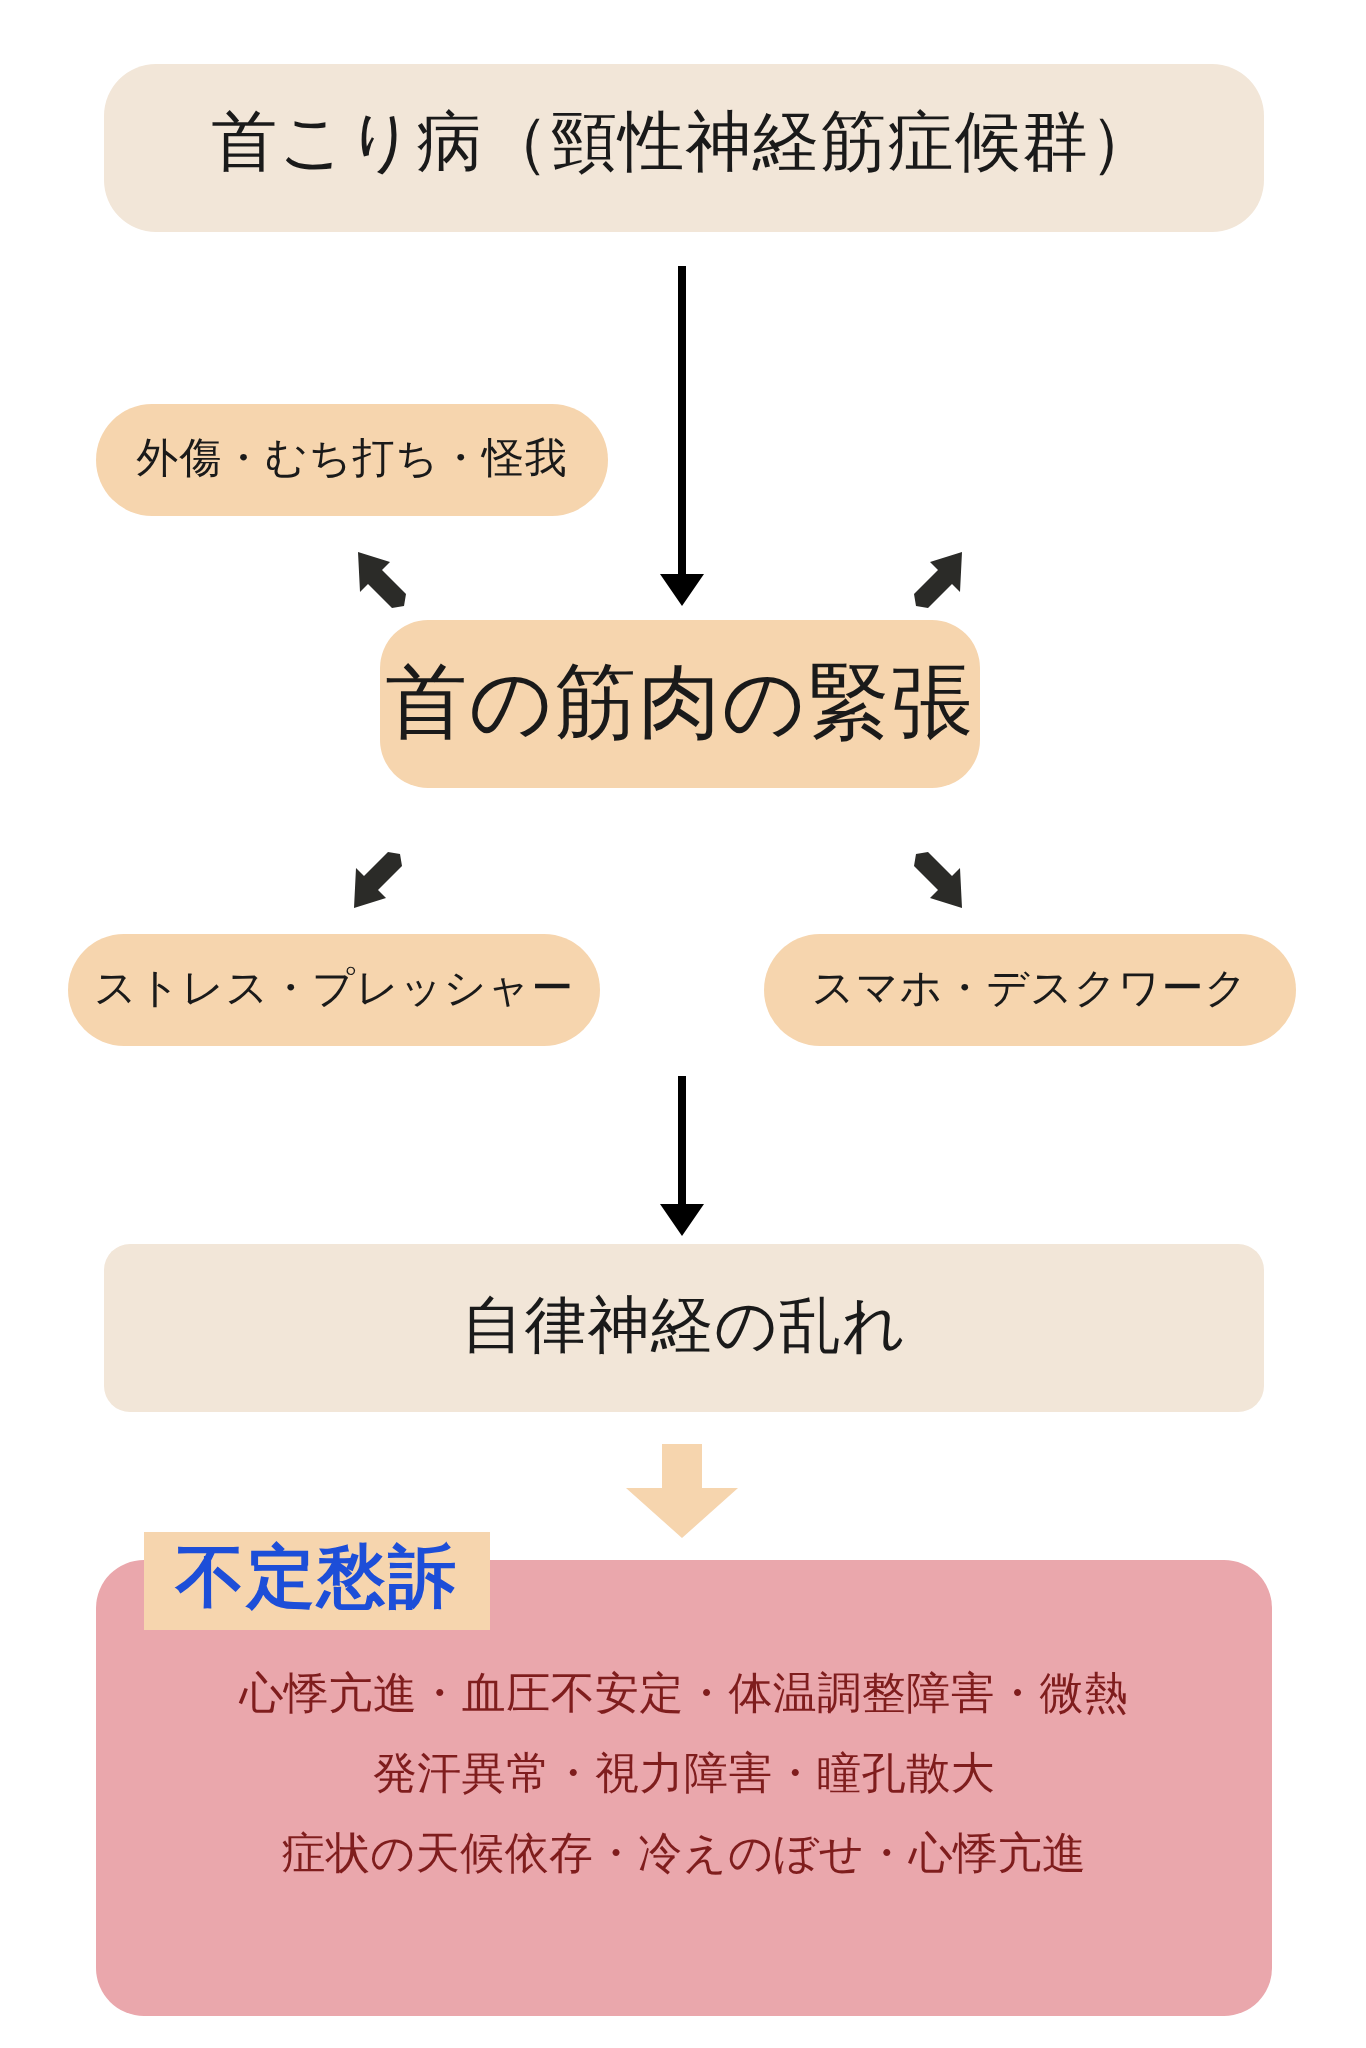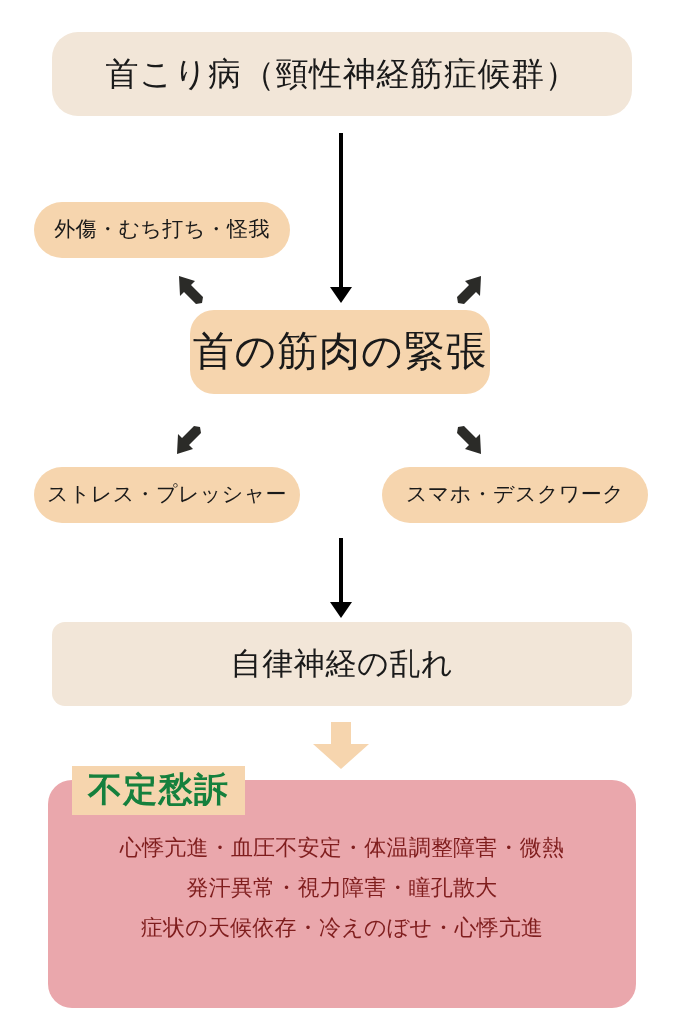--- a/index.html
+++ b/index.html
@@ -34,30 +34,31 @@
   }
 
   .box-title {
     left: 52px;
     top: 32px;
     width: 580px;
     height: 84px;
     background: #f2e6d8;
     border-radius: 26px;
     font-size: 33px;
+    font-family: Liberation Mono, monospace;
   }
 
   .box-cause {
     background: #f6d5ae;
     border-radius: 30px;
     font-size: 21px;
     height: 56px;
   }
 
-  .cause-tl { left: 34px;  top: 202px; width: 256px; text-align: center; }
+  .cause-tl { left: 48px;  top: 202px; width: 256px; text-align: center; }
   .cause-tr { left: 386px; top: 202px; width: 256px; }
   .cause-bl { left: 34px;  top: 467px; width: 266px; }
   .cause-br { left: 382px; top: 467px; width: 266px; }
 
   .box-center {
     left: 190px;
     top: 310px;
     width: 300px;
     height: 84px;
     background: #f6d5ae;
@@ -140,21 +141,21 @@
   .panel-badge {
     position: absolute;
     left: 72px;
     top: 766px;
     background: #f6d5ae;
     padding: 4px 16px 6px 16px;
     font-size: 34px;
     font-weight: bold;
     letter-spacing: 0.04em;
     line-height: 1.15;
-    color: #15803d;
+    color: #1d4ed8;
   }
 
   .symptom-list {
     margin: 0;
     padding: 0;
     list-style: none;
   }
   .symptom-list li {
     text-align: center;
     font-size: 22px;

